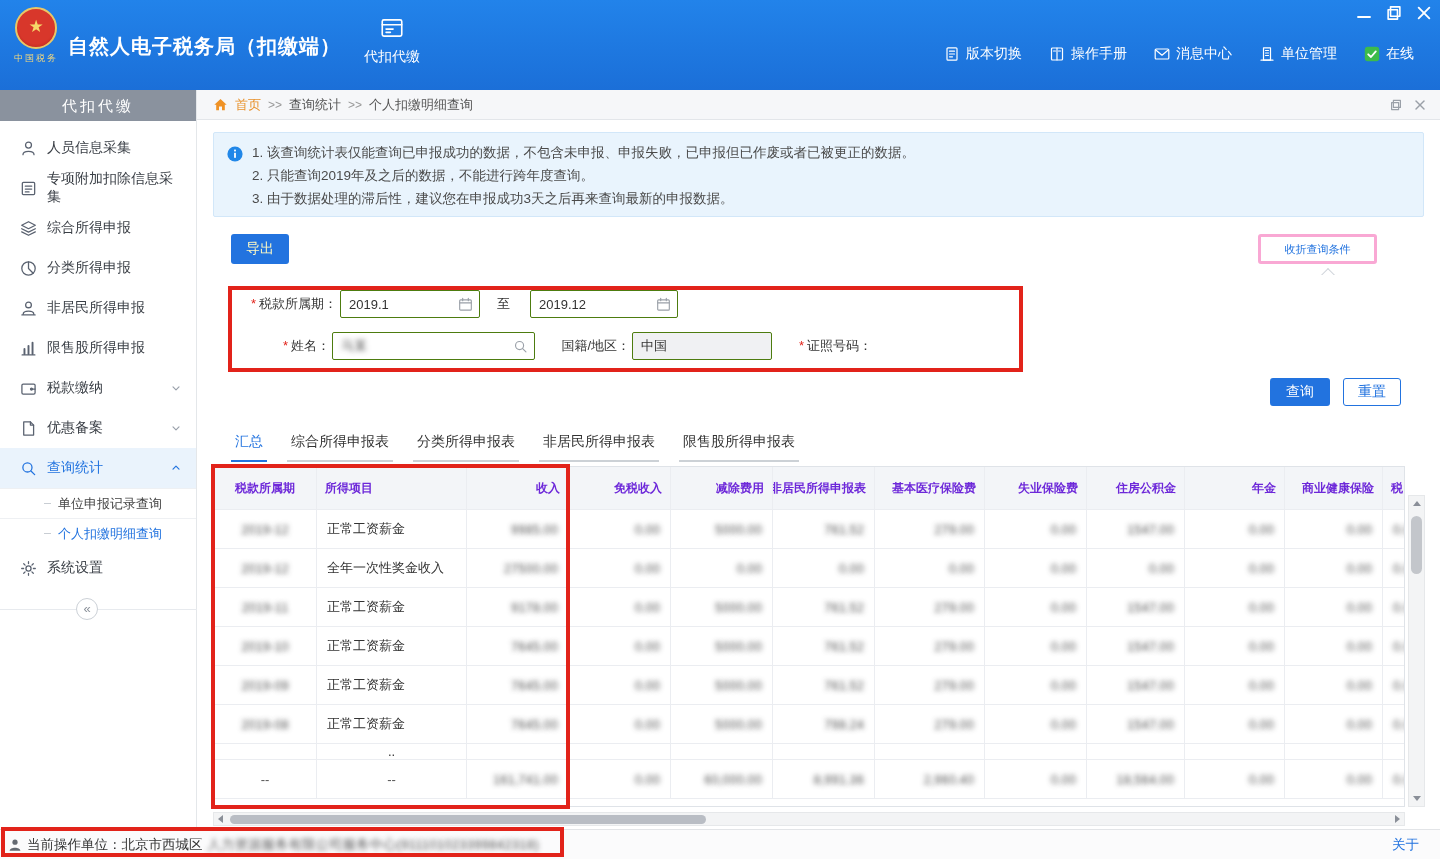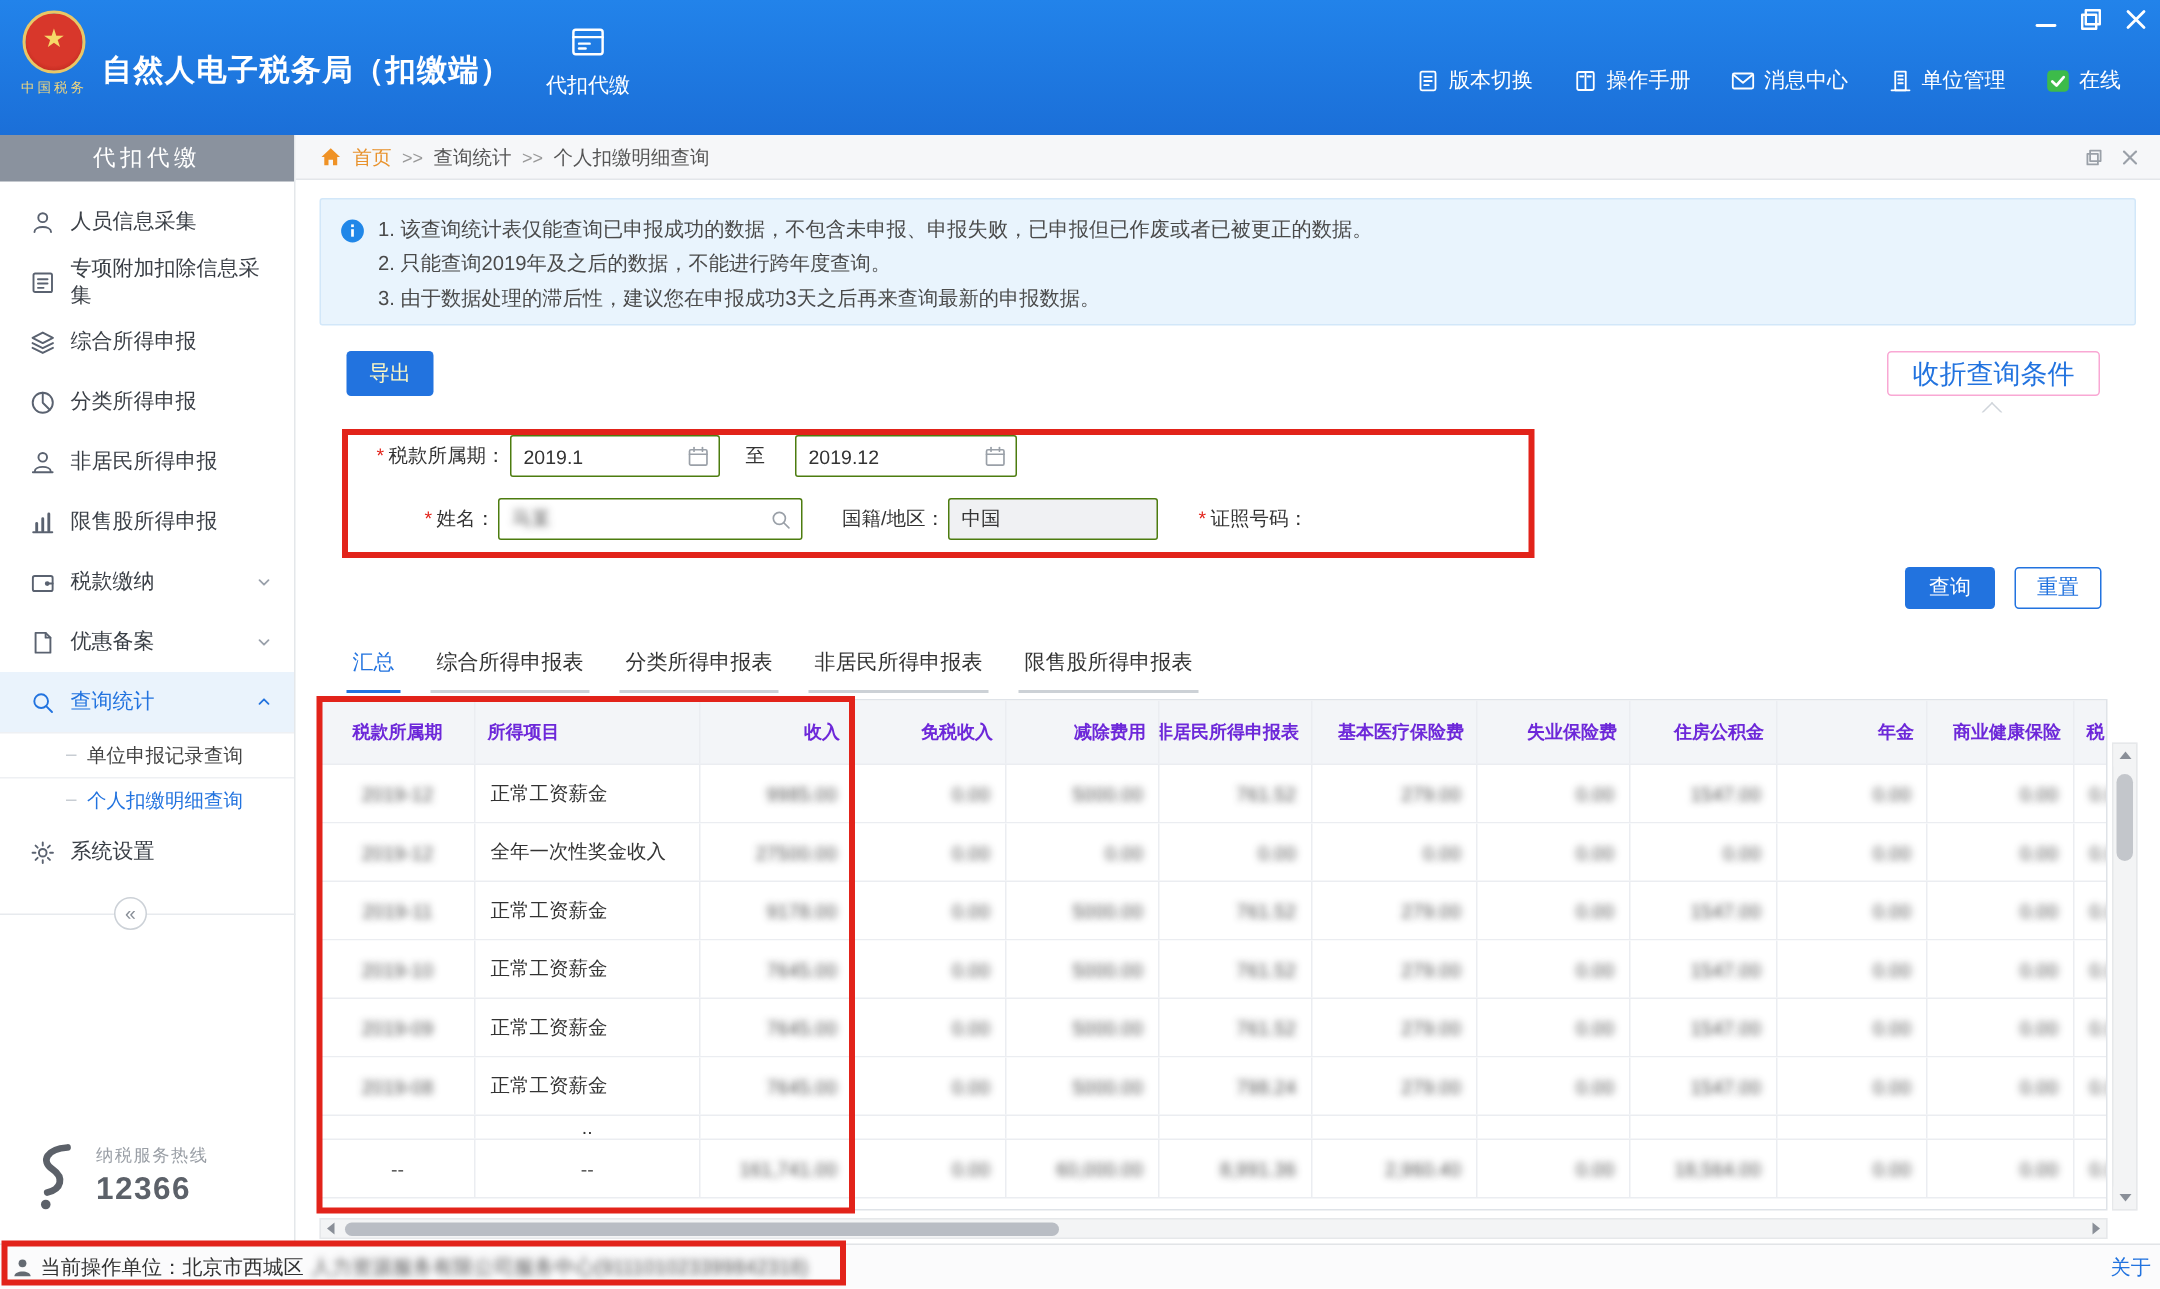--- a/index.html
+++ b/index.html
@@ -61,22 +61,22 @@
   #bc-right { position:absolute; right:14px; top:9px; display:flex; gap:12px; color:#9aa0a8; }
   #bc-right .ico { width:12px; height:12px; }
 
   #notice { position:absolute; left:16px; top:42px; width:1211px; height:85px; background:#e9f4fd; border:1px solid #d2e7f9;
     border-radius:2px; padding:8px 14px 8px 38px; }
   #notice .info-ico { position:absolute; left:13px; top:13px; width:16px; height:16px; }
   .nline { font-size:13.5px; color:#4a4a4a; line-height:23px; white-space:nowrap; overflow:hidden; }
 
   #export-btn { position:absolute; left:34px; top:144px; width:58px; height:30px; background:#2273df; color:#fef9c3; border:none;
     border-radius:3px; font-size:14px; font-family:inherit;text-align:center; }
-  #collapse-btn { position:absolute; left:1061px; top:144px; width:142px; height:30px; background:#fff; color:#2273df;
-    border:1px solid #f9a8d4; border-radius:3px; font-size:18px; font-family:inherit; }
+  #collapse-btn { position:absolute; left:1061px; top:144px; width:119px; height:30px; background:#fff; color:#2273df;
+    border:3px solid #f9a8d4; border-radius:3px; font-size:11px; font-family:inherit; }
   #collapse-caret { position:absolute; left:1124px; top:177px; width:14px; height:8px; overflow:hidden; }
   #collapse-caret:before { content:""; display:block; width:9px; height:9px; margin:3px auto 0; background:#fff;
     border-left:1px solid #cfd4da; border-top:1px solid #cfd4da; transform:rotate(45deg); }
 
   .frm-label { position:absolute; font-size:13px; color:#333; line-height:28px; text-align:right; white-space:nowrap; }
   .req { color:#e2231a; margin-right:3px; }
   .inp { position:absolute; height:28px; background:#fff; border:1px solid #4d7c0f; border-radius:2px; display:flex;
     align-items:center; padding:0 26px 0 8px; font-size:13px; color:#333; }
   .inp.readonly { background:#f0f1f3; }
   .inp .tail-ico { position:absolute; right:6px; top:6px; width:15px; height:15px; color:#9aa0a8; }
@@ -121,21 +121,21 @@
   #hthumb { position:absolute; left:16px; top:1.5px; width:476px; height:9px; background:#b9bdc4; border-radius:5px; }
   .tri-up { width:0; height:0; border-left:4px solid transparent; border-right:4px solid transparent; border-bottom:5px solid #8a8f98; }
   .tri-down { width:0; height:0; border-left:4px solid transparent; border-right:4px solid transparent; border-top:5px solid #8a8f98; }
   .tri-left { width:0; height:0; border-top:4px solid transparent; border-bottom:4px solid transparent; border-right:5px solid #8a8f98; }
   .tri-right { width:0; height:0; border-top:4px solid transparent; border-bottom:4px solid transparent; border-left:5px solid #8a8f98; }
 
   
   #statusbar { position:absolute; left:0; top:829px; width:1440px; height:30px; background:#fbfbfc; border-top:1px solid #e2e4e7;
     display:flex; align-items:center; padding-left:8px; gap:5px; font-size:13.5px; color:#333; z-index:6; }
   #statusbar .person-ico { width:14px; height:14px; }
-  #about-link { position:absolute; right:6px; color:#2273df; text-decoration:none; font-size:13.5px; }
+  #about-link { position:absolute; right:21px; color:#2273df; text-decoration:none; font-size:13.5px; }
 
   
   .anno { position:absolute; border:4px solid #e2231a; pointer-events:none; z-index:50; }
   #anno-form { left:228px; top:286px; width:795px; height:86px; }
   #anno-table { left:211px; top:464px; width:359px; height:345px; }
   #anno-status { left:1px; top:827px; width:563px; height:30px; }
 </style>
 </head>
 <body>
 
@@ -344,32 +344,20 @@
           <svg viewBox="0 0 16 16">
             <circle cx="8" cy="8" r="2.4"></circle>
             <path d="M8 1.6 V3.4 M8 12.6 V14.4 M1.6 8 H3.4 M12.6 8 H14.4 M3.5 3.5 L4.8 4.8 M11.2 11.2 L12.5 12.5 M12.5 3.5 L11.2 4.8 M4.8 11.2 L3.5 12.5"></path>
           </svg>
         </span>
         <span class="slabel" data-interactable="false">系统设置</span>
       </div>
     </div>
   <div id="collapse-row" data-interactable="false">
     <span id="collapse-circle" data-interactable="true">«</span>
-  </div>
-  <div id="hotline" data-interactable="false">
-    <span class="ico hot-ico" data-interactable="false">
-        <svg viewBox="0 0 34 48">
-          <path d="M25 5 C11 6 7 14 15 19.5 C23 25 21 33 11.5 35" stroke="#5c6169" stroke-width="4.5"></path>
-          <circle cx="10.5" cy="43" r="3.2" fill="#5c6169" stroke="none"></circle>
-        </svg>
-      </span>
-    <div class="hot-text" data-interactable="false">
-      <div class="hot-label" data-interactable="false">纳税服务热线</div>
-      <div class="hot-number" data-interactable="false">12366</div>
-    </div>
   </div>
 </div>
 
 <div id="main" data-interactable="false">
   <div id="breadcrumb" data-interactable="false">
     <span class="ico home-ico" data-interactable="true">
         <svg viewBox="0 0 16 16">
           <path d="M8 2 L14.6 8.2 H12.6 V14 H9.6 V10.2 H6.4 V14 H3.4 V8.2 H1.4 Z" fill="#ef9226" stroke="none"></path>
         </svg>
       </span>

